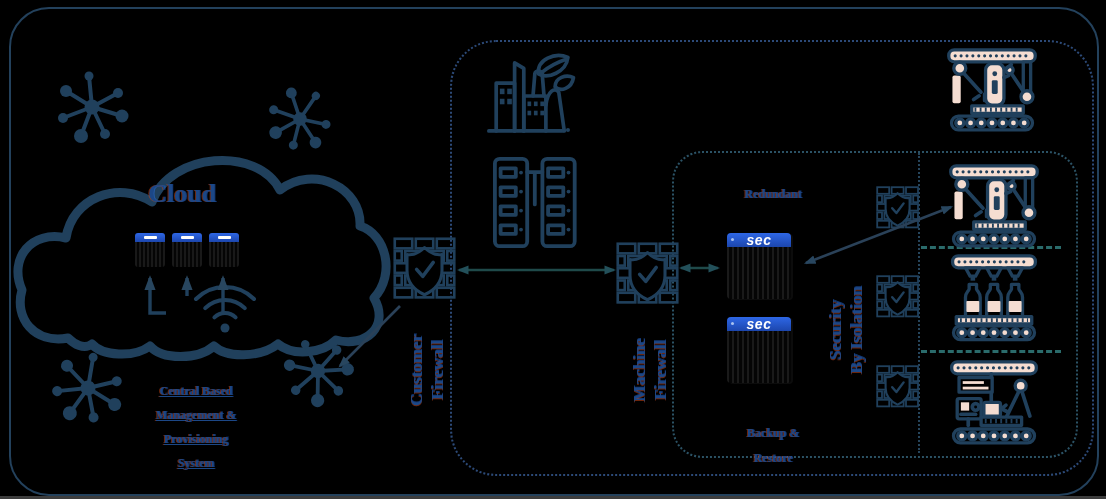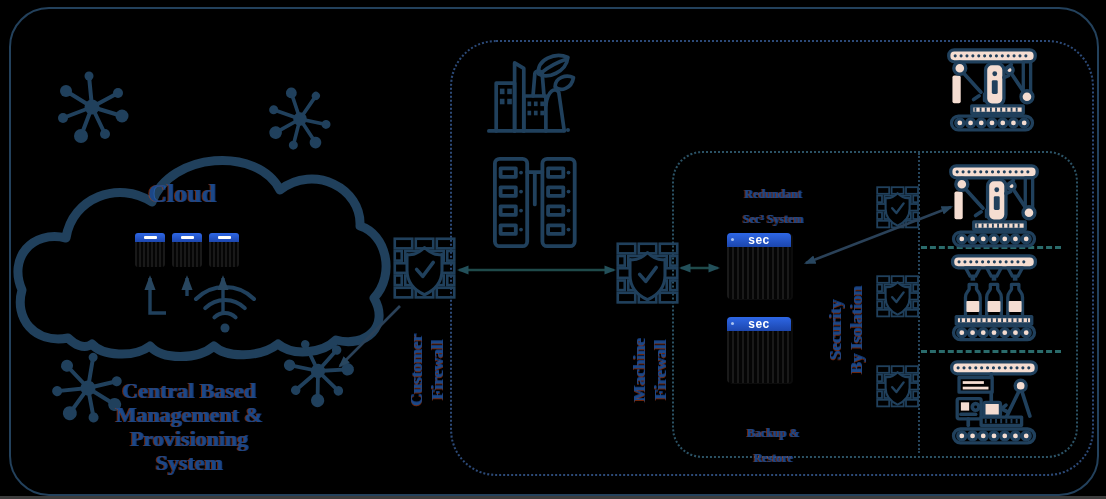--- a/index.html
+++ b/index.html
@@ -14,37 +14,37 @@
          border:2px dotted #2b5265;border-radius:30px;}
   .vline{position:absolute;left:918px;top:153px;height:300px;width:0;border-left:2px dotted #26455c;}
   .sep{position:absolute;left:921px;width:140px;height:0;border-top:3px dashed #2a6b6b;}
   #sep1{top:246px}
   #sep2{top:350px}
 
   .dtext{position:absolute;color:#1c4786;text-align:center;font-weight:700;
          text-shadow:-1px 0 rgba(200,70,20,.55),1px 0 rgba(45,125,255,.45);}
   .cloud-title1{left:107px;top:146px;width:150px;font-size:27px;}
   .cloud-title2{left:107px;top:179px;width:150px;font-size:26px;}
-  .cloud-caption{left:104px;top:379px;width:170px;font-size:22px;line-height:24px;}
+  .cloud-caption{left:111px;top:379px;width:170px;font-size:12px;line-height:24px;text-decoration:underline;}
   .zlabel{font-size:12px;line-height:25px;}
   #lbl-redundant{left:698px;top:182px;width:150px;}
   #lbl-backup{left:698px;top:401px;width:150px;margin-top:20px;}
   .vlabel{font-size:17px;line-height:21px;transform:rotate(-90deg);}
   #lbl-customer{left:367px;top:349px;width:120px;height:42px;}
   #lbl-machine{left:590px;top:349px;width:120px;height:42px;}
   #lbl-isolation{left:779px;top:309px;width:134px;height:42px;}
 
   .appliance{position:absolute;width:64px;height:66px;border-radius:4px;overflow:hidden;
          box-shadow:2px 1px 0 #0c0c0c;}
   .appliance .band{height:14px;background:linear-gradient(180deg,#2e67e6,#1c46ad);
          display:flex;align-items:center;justify-content:center;position:relative;}
   .appliance .band::before{content:"";position:absolute;left:4px;top:5px;width:3px;height:3px;
          border-radius:50%;background:#a9c2f0;}
   .appliance .logo{color:#fff;font-family:"Liberation Sans",sans-serif;font-weight:700;
-         font-size:12px;letter-spacing:.5px;}
+         font-style:italic;font-size:14px;letter-spacing:.5px;}
   .appliance .body{height:52px;background:repeating-linear-gradient(90deg,#1a1a1a 0 2px,#050505 2px 5px);}
   #appliance-main{left:727px;top:233px;}
   #appliance-backup{left:727px;top:317px;}
 
   .mini-server{position:absolute;width:30px;height:34px;border-radius:3px;overflow:hidden;}
   .mini-server .band{height:9px;background:linear-gradient(180deg,#2e67e6,#1c46ad);position:relative;}
   .mini-server .band::after{content:"";position:absolute;left:9px;top:3px;width:13px;height:2.5px;
          background:#fff;border-radius:1px;}
   .mini-server .body{height:25px;background:repeating-linear-gradient(90deg,#191919 0 2px,#050505 2px 4px);}
   #srv1{left:135px;top:233px}#srv2{left:172px;top:233px}#srv3{left:209px;top:233px}
@@ -310,21 +310,20 @@
     <div>Machine</div>
     <div>Firewall</div>
   </div>
   <div class="dtext vlabel" id="lbl-isolation">
     <div>Security</div>
     <div>By Isolation</div>
   </div>
 
   <div class="dtext zlabel" id="lbl-redundant">
     <div>Redundant</div>
-    <div>Sec³ System</div>
   </div>
   <div class="dtext zlabel" id="lbl-backup">
     <div>Backup &amp;</div>
     <div>Restore</div>
   </div>
 
   <div class="appliance" id="appliance-main">
     <div class="band">
       <span class="logo">sec</span>
     </div>

